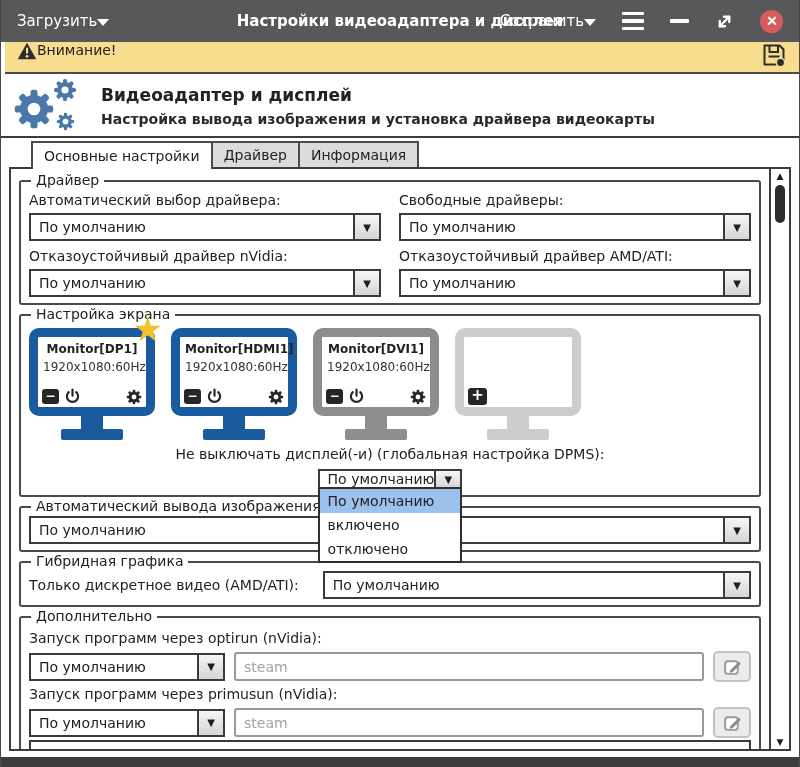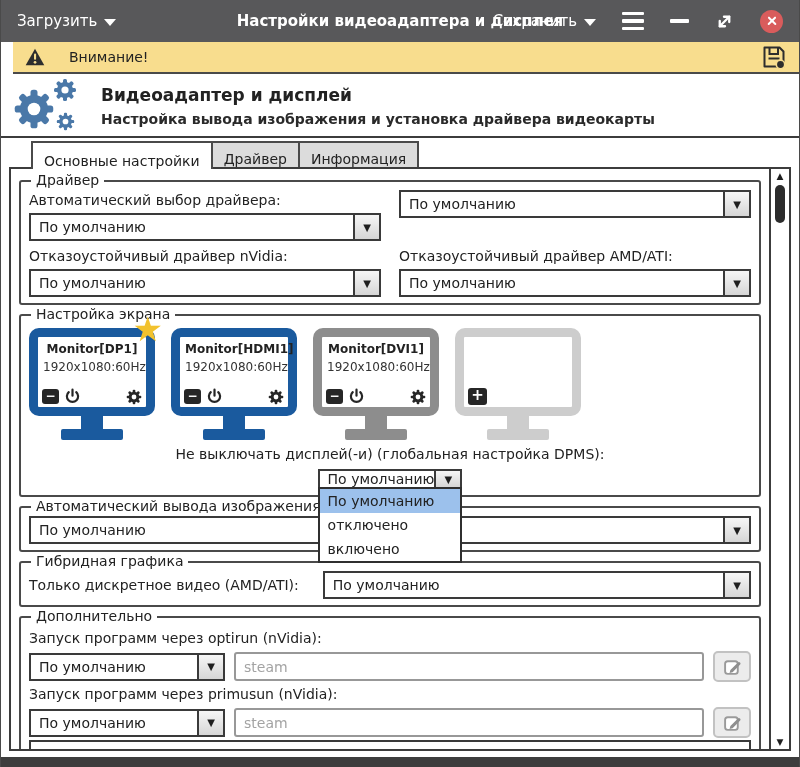--- a/index.html
+++ b/index.html
@@ -6,49 +6,49 @@
   html,body { margin:0; padding:0; background:#888; }
   .window {
     position:relative; width:800px; height:767px; background:#fff;
     font-family:"DejaVu Sans", "Liberation Sans", sans-serif; color:#222;
     border-left:1px solid #4a4a4a; border-right:1px solid #4a4a4a; overflow:hidden;
   }
 
   
   .titlebar { position:absolute; top:0; left:0; right:0; height:42px; background:#58585a;
     display:flex; align-items:center; padding:0 16px; color:#fff; }
-  .tb-btn { display:flex; align-items:center; gap:7px; font-size:15px; cursor:default; }
+  .tb-btn { display:flex; align-items:center; font-size:15px; cursor:default; }
   .tb-caret { width:0; height:0; border-left:6px solid transparent; border-right:6px solid transparent; border-top:7px solid #fff; margin-top:2px; }
   .tb-title { position:absolute; left:50%; transform:translateX(-50%); font-size:15px; font-weight:bold; white-space:nowrap; }
   .tb-right { margin-left:auto; display:flex; align-items:center; gap:26px; }
   .hamburger { display:flex; flex-direction:column; gap:4px; }
   .hamburger span { width:22px; height:3.2px; background:#fff; border-radius:1px; }
   .min-bar { width:19px; height:3.4px; background:#fff; border-radius:1px; }
   .close-btn { width:23px; height:23px; border-radius:50%; background:#d95c5c; position:relative; }
   .close-btn i { position:absolute; left:50%; top:50%; width:11px; height:2.4px; background:#fff; border-radius:1px; }
   .close-btn i:first-child { transform:translate(-50%,-50%) rotate(45deg); }
   .close-btn i:last-child  { transform:translate(-50%,-50%) rotate(-45deg); }
 
   
-  .warnbar { position:absolute; top:42px; left:12px; right:0; height:32px; background:#f8dd8e;
-    border-bottom:2px solid #4a4a4a; display:flex; align-items:center; padding:0 12px; gap:24px; font-size:14px; }
+  .warnbar { position:absolute; top:42px; left:4px; right:0; height:32px; background:#f8dd8e;
+    border-bottom:2px solid #4a4a4a; display:flex; padding:0 12px; gap:0; font-size:14px; }
   .warn-save { margin-left:auto; display:flex; }
 
   
   .apphdr { position:absolute; top:76px; left:0; right:0; height:62px; border-bottom:2px solid #3c3c3c;
     display:flex; align-items:center; padding:0 12px; gap:16px; }
   .gears { position:relative; width:72px; height:56px; color:#4a78a8; flex:none; }
   .gears svg { position:absolute; }
   .hdr-title { font-size:17px; font-weight:bold; margin-bottom:6px; }
   .hdr-sub { font-size:14px; font-weight:600; color:#2a2a2a; }
 
   
   .tabbar { position:absolute; top:141px; left:30px; height:30px; display:flex; z-index:6; }
   .tab { height:26px; border:2px solid #4a4a4a; border-bottom:none; background:#dcdcdc;
-    display:flex; align-items:flex-end; padding:0 11px; font-size:14px; margin-right:-2px; position:relative; }
+    display:flex; align-items:center; padding:0 11px; font-size:14px; margin-right:-2px; position:relative; }
   .tab.active { background:#fff; height:28px; z-index:7; }
 
   
   .panel { position:absolute; top:167px; left:8px; right:8px; bottom:16px; border:2px solid #3c3c3c; background:#fff; }
   .panel-content { position:absolute; left:0; top:0; right:20px; bottom:0; padding:2px 8px 4px; overflow:hidden; }
   .scrollcol { position:absolute; right:0; top:0; bottom:0; width:20px; border-left:2px solid #3c3c3c; background:#fff; }
   .scroll-up, .scroll-down { position:absolute; left:0; right:0; text-align:center; font-size:9px; color:#1e1e1e; }
   .scroll-up { top:2px; } .scroll-up::after { content:"\25B2"; }
   .scroll-down { bottom:2px; } .scroll-down::after { content:"\25BC"; }
   .scroll-thumb { position:absolute; top:16px; left:50%; transform:translateX(-50%); width:10px; height:38px; background:#2c2c2c; border-radius:5px; }
@@ -220,20 +220,21 @@
         <span class="grp-legend">Драйвер</span>
         <div class="grid2">
           <div>
             <div class="lbl">Автоматический выбор драйвера:</div>
             <div class="combo">
               <span class="combo-val">По умолчанию</span>
               <span class="combo-btn"></span>
             </div>
           </div>
           <div>
+            <div class="lbl">Свободные драйверы:</div>
             <div class="combo">
               <span class="combo-val">По умолчанию</span>
               <span class="combo-btn"></span>
             </div>
           </div>
           <div>
             <div class="lbl">Отказоустойчивый драйвер nVidia:</div>
             <div class="combo">
               <span class="combo-val">По умолчанию</span>
               <span class="combo-btn"></span>
@@ -328,22 +329,22 @@
           </div>
         </div>
 
         <div class="dpms-row">
           <div class="lbl">Не выключать дисплей(-и) (глобальная настройка DPMS):</div>
           <div class="combo dpms-combo">
             <span class="combo-val">По умолчанию</span>
             <span class="combo-btn"></span>
             <div class="dropdown">
               <div class="dd-opt hl">По умолчанию</div>
+              <div class="dd-opt">включено</div>
               <div class="dd-opt">отключено</div>
-              <div class="dd-opt">включено</div>
             </div>
           </div>
         </div>
       </div>
 
       <div class="grp">
         <span class="grp-legend">Автоматический вывода изображения</span>
         <div class="combo">
           <span class="combo-val">По умолчанию</span>
           <span class="combo-btn"></span>

